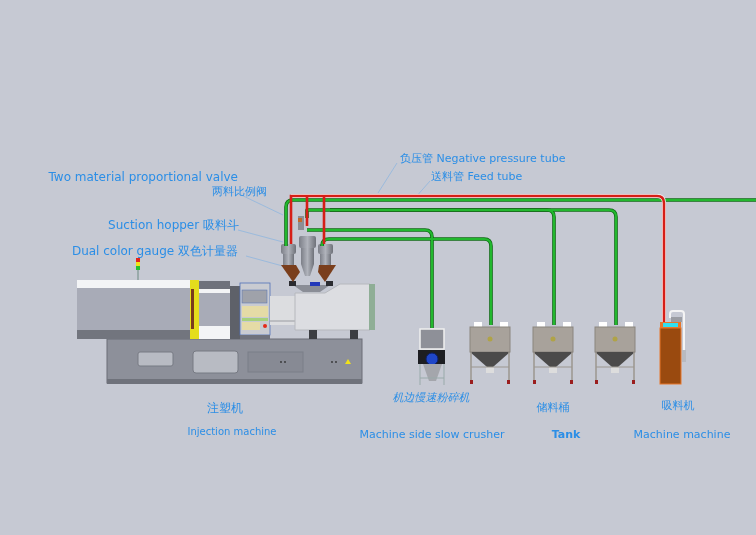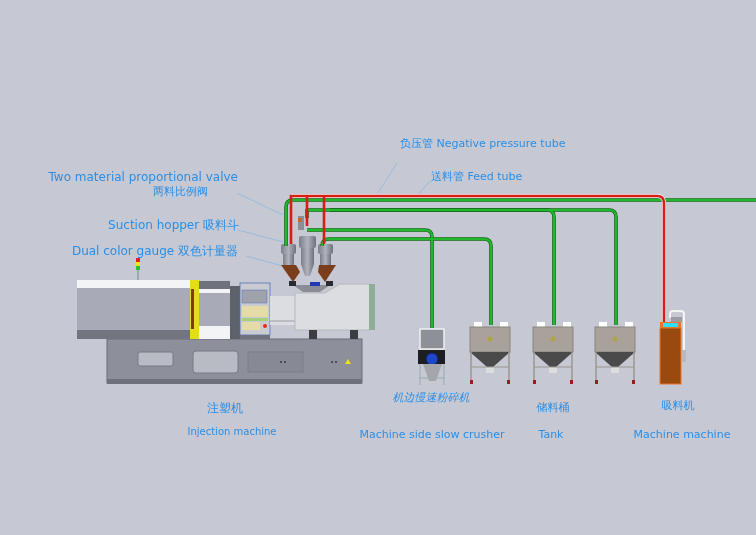--- a/index.html
+++ b/index.html
@@ -188,26 +188,26 @@
     <path d="M670 318 V314 Q670 311 673 311 H681 Q684 311 684 314 V351" fill="none" stroke="#f4f4f4" stroke-width="2"></path>
     <rect x="671" y="317" width="11" height="5" fill="#9b9da3"></rect>
     <rect x="660" y="322" width="21" height="6" fill="#e7772a"></rect>
     <rect x="663" y="323" width="15" height="4" fill="#30e0f0"></rect>
     <rect x="660" y="328" width="21" height="56" fill="#9a4a0f" stroke="#e7772a"></rect>
     <rect x="682" y="350" width="4" height="12" fill="#b8bac0"></rect>
   </g>
 </svg>
 
 <div class="lbl s12 right" style="right:518px; top:171px;">Two material proportional valve</div>
-<div class="lbl s11 right" style="right:548px; top:186px;margin-left:28px;">两料比例阀</div>
+<div class="lbl s11 right" style="right:489px; top:186px;margin-left:28px;">两料比例阀</div>
 <div class="lbl s12 right" style="right:517px; top:219px;">Suction hopper 吸料斗</div>
 <div class="lbl s12 right" style="right:518px; top:245px;">Dual color gauge 双色计量器</div>
-<div class="lbl s11" style="left:400px; top:138px;">负压管 Negative pressure tube</div>
+<div class="lbl s11" style="left:400px; top:153px;">负压管 Negative pressure tube</div>
 <div class="lbl s11" style="left:431px; top:171px;">送料管 Feed tube</div>
 
 <div class="lbl s12 center" style="left:225px; top:402px;">注塑机</div>
 <div class="lbl s14 center" style="left:232px; top:427px;">Injection machine</div>
 <div class="lbl s11 center" style="left:431px; top:392px;font-style:italic;">机边慢速粉碎机</div>
 <div class="lbl s11 center" style="left:432px; top:429px;">Machine side slow crusher</div>
 <div class="lbl s11 center" style="left:553px; top:402px;">储料桶</div>
-<div class="lbl s11 center" style="left:551px; top:429px;">Tank</div>
+<div class="lbl s11 center" style="left:566px; top:429px;font-weight:bold;">Tank</div>
 <div class="lbl s11 center" style="left:678px; top:400px;">吸料机</div>
 <div class="lbl s11 center" style="left:682px; top:429px;">Machine machine</div>
 
 </body></html>

